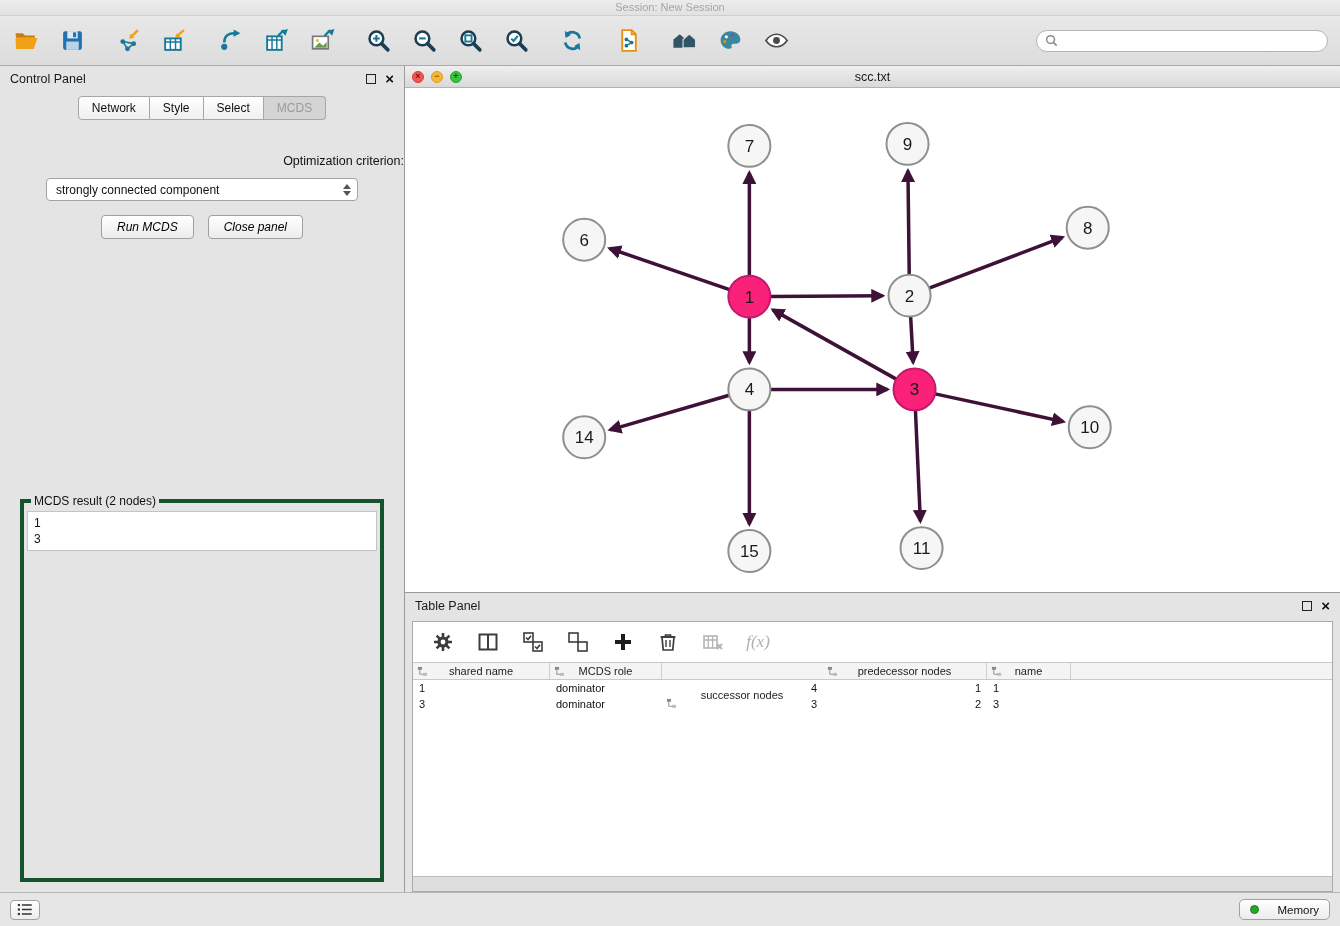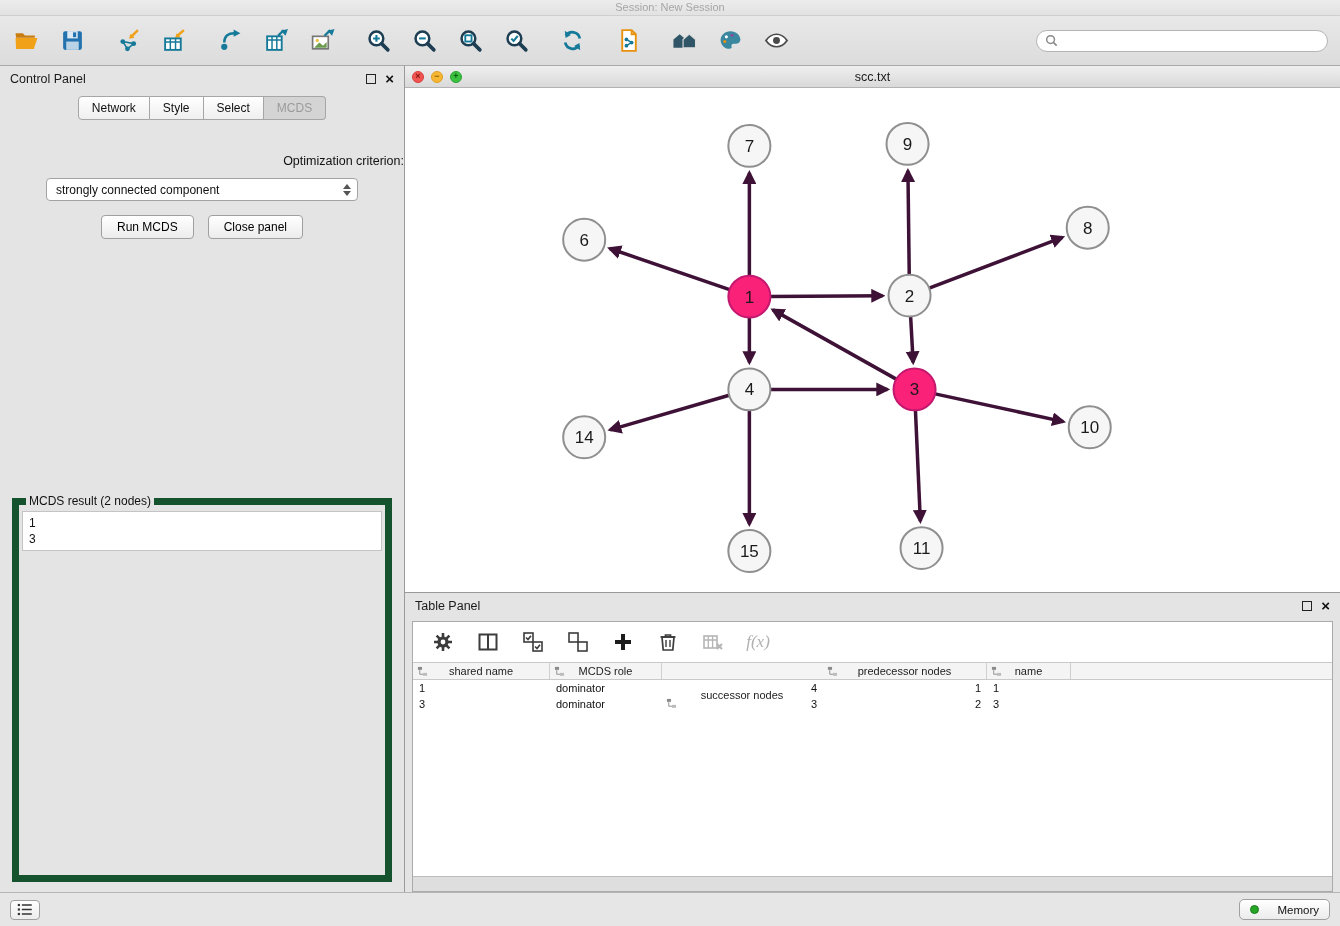--- a/index.html
+++ b/index.html
@@ -38,24 +38,24 @@
   .opt-label { text-align:right; margin-top:26px; font-size:12.5px; }
   .dropdown { width:312px; height:23px; margin:10px auto 0; background:#fff; border:1px solid #a3a3a3; border-radius:4px;
               display:flex; align-items:center; padding:0 4px 0 9px; font-size:12px; }
   .dropdown .dd-label { flex:1; }
   .spinner { display:flex; flex-direction:column; gap:2px; padding-right:2px; }
   .spinner i { display:block; width:0; height:0; border-left:4px solid transparent; border-right:4px solid transparent; }
   .spinner .up { border-bottom:5px solid #555; }
   .spinner .dn { border-top:5px solid #555; }
   .btn-row { display:flex; justify-content:center; gap:14px; margin-top:14px; }
   .push-btn { background:linear-gradient(#ffffff,#ececec); border:1px solid #a0a0a0; border-radius:4px;
-              padding:4px 15px; font-size:12px; font-family:"Liberation Sans",sans-serif; cursor:default; }
+              padding:4px 15px; font-size:12px; font-family:"Liberation Sans",sans-serif; cursor:default;font-style:italic; }
 
   .cp-spacer { flex:1; }
-  fieldset.result-box { margin:0 12px 10px; border:7px solid #14532d; padding:3px; height:388px; display:flex; flex-direction:column; }
+  fieldset.result-box { margin:0 20px 10px; border:4px solid #14532d; padding:3px; height:388px; display:flex; flex-direction:column; }
   fieldset.result-box legend { font-size:12px; padding:0 3px; margin-left:4px; }
   .result-area { background:#fff; border:1px solid #c4c4c4; flex:1; padding:3px 6px; font-size:12px; line-height:16px; overflow:hidden; }
 
   
   .right-col { flex:1; display:flex; flex-direction:column; }
   .net-window { height:527px; display:flex; flex-direction:column; border-bottom:1px solid #9a9a9a; }
   .net-titlebar { height:22px; background:linear-gradient(#efefef,#d9d9d9); border-bottom:1px solid #b3b3b3;
                   display:flex; align-items:center; padding:0 7px; position:relative; }
   .traffic { display:flex; gap:7px; }
   .tl { width:12px; height:12px; border-radius:50%; display:flex; align-items:center; justify-content:center;

